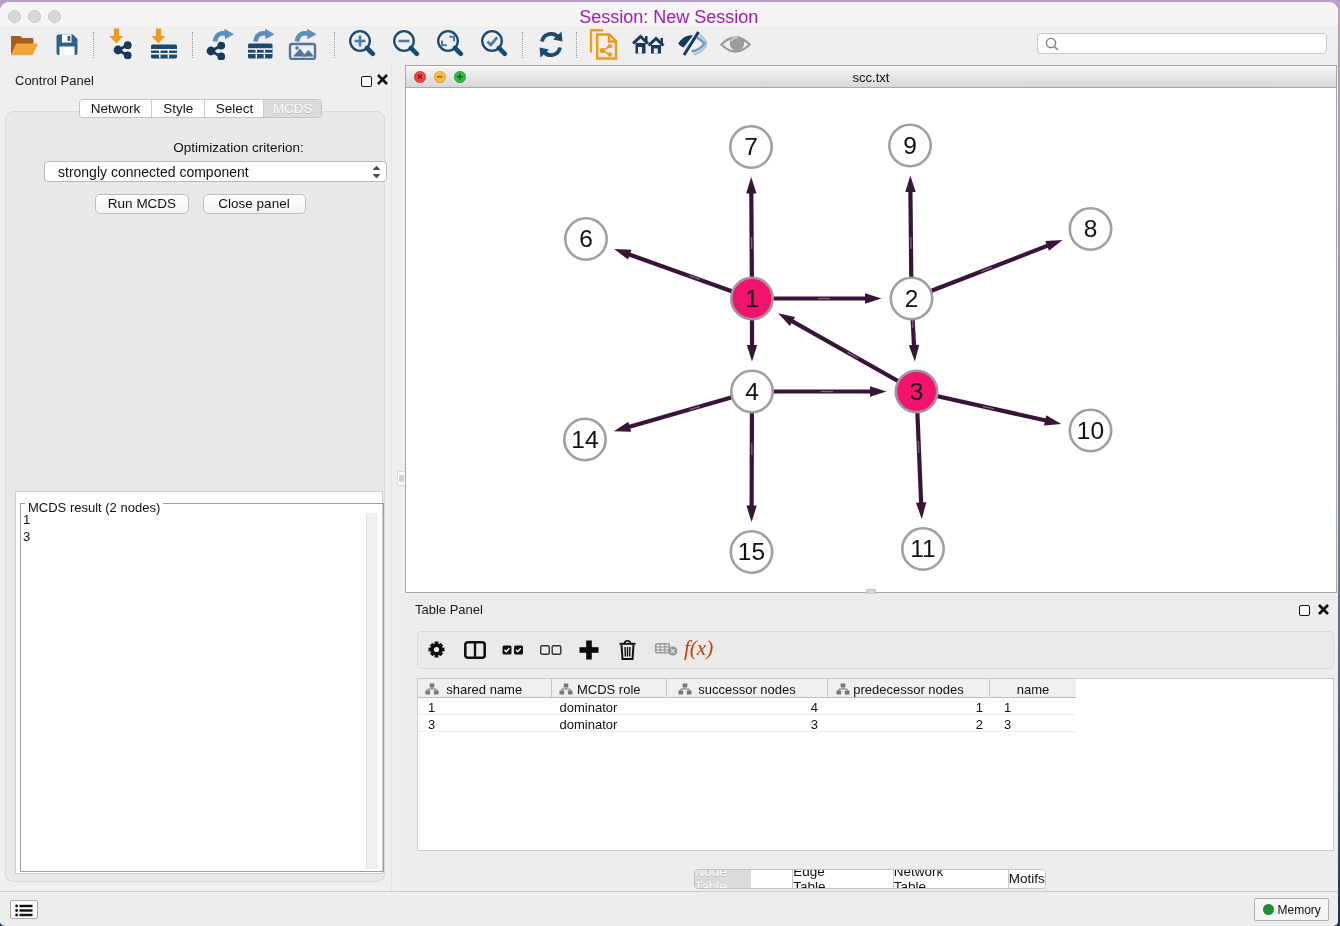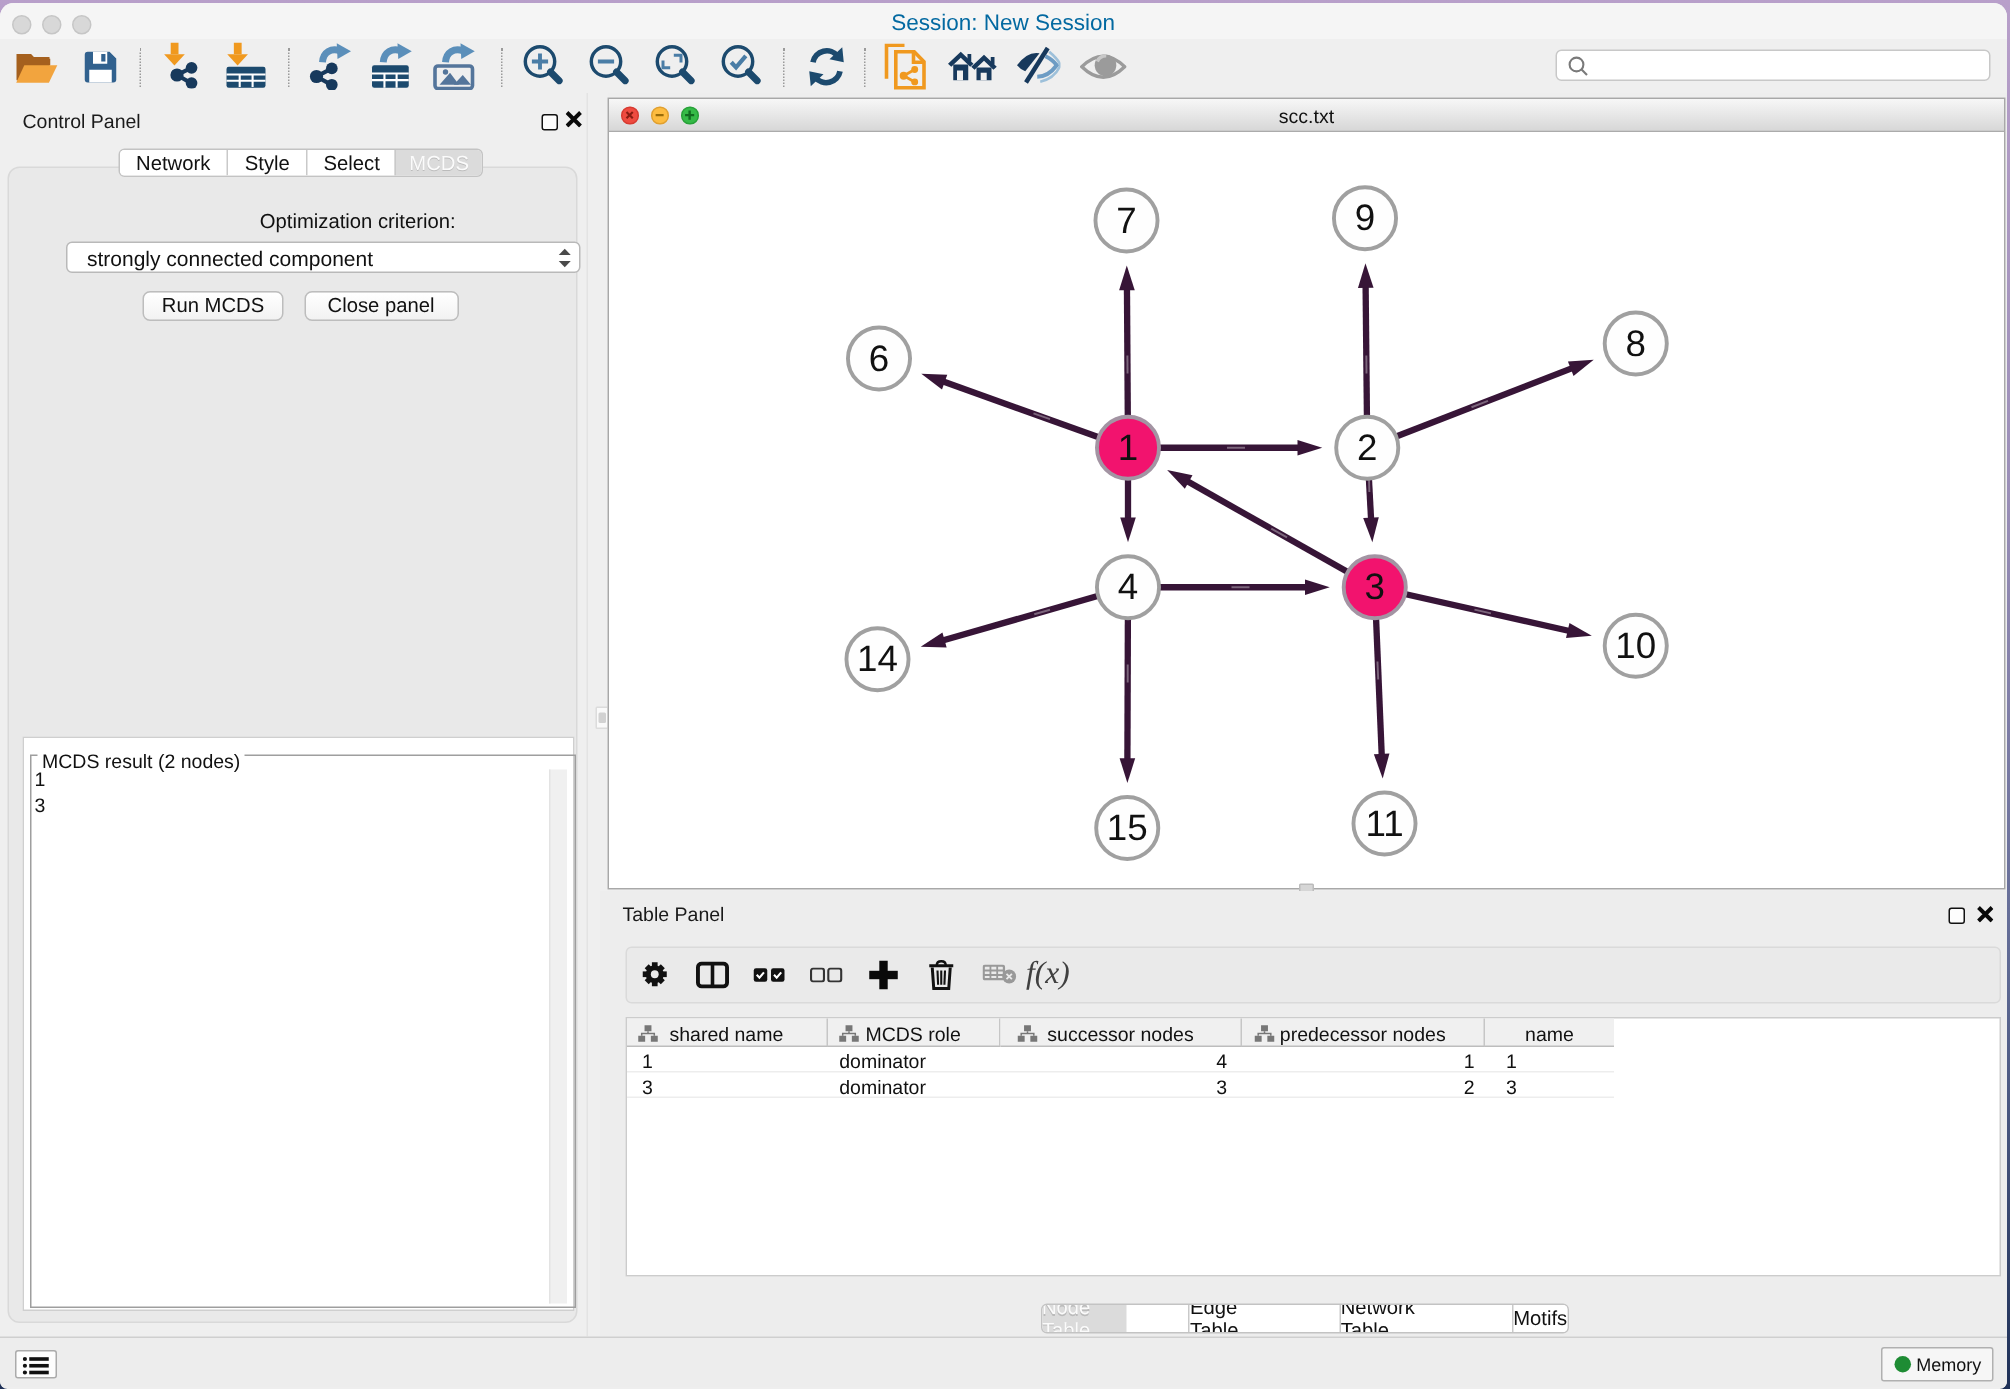--- a/index.html
+++ b/index.html
@@ -4,21 +4,21 @@
 html,body{margin:0;padding:0;}
 body{width:1340px;height:926px;overflow:hidden;position:relative;
  background:linear-gradient(180deg,#b89fca 0%,#9b8fb8 35%,#5f6a94 70%,#1e3057 100%);
  font-family:"Liberation Sans",sans-serif;-webkit-font-smoothing:antialiased;}
 #win{position:absolute;left:0;top:2px;width:1337.5px;height:924px;background:#eeeeee;
  border-radius:9px 9px 5px 5px;overflow:hidden;}
 .abs{position:absolute;}
 
 #tb{left:0;top:0;width:100%;height:25px;background:#f5f5f5;border-bottom:1px solid #cdcdcd;}
 .tl{position:absolute;top:8px;width:13px;height:13px;border-radius:50%;background:#d8d8d8;border:1px solid #c6c6c6;box-sizing:border-box;}
-#tbt{left:0;right:0;top:5px;text-align:center;font-size:15px;color:#0369a1;}
+#tbt{left:0;right:0;top:5px;text-align:center;font-size:18px;color:#a21caf;}
 
 #toolbar{left:0;top:24px;width:100%;height:36px;background:#efefef;}
 .sep{position:absolute;top:6px;height:26px;width:0;border-left:1px dotted #9a9a9a;}
 .ticon{position:absolute;}
 #search{left:1037px;top:7px;width:290px;height:21px;background:#fff;border:1px solid #c8c8c8;border-radius:4px;box-sizing:border-box;}
 
 #cp{left:0;top:60px;width:391px;height:829px;background:#efefef;}
 #cph{left:15px;top:11px;font-size:13px;color:#1a1a1a;}
 #cpfloat{left:361px;top:13.5px;width:9px;height:9px;border:1.6px solid #111;border-radius:2px;background:#fdfdfd;}
 #cpcontent{left:5px;top:48.5px;width:380px;height:771px;background:#e9e9e9;border:1px solid #d9d9d9;border-radius:8px;box-sizing:border-box;}
@@ -392,21 +392,21 @@
         <rect x="0.8" y="0.8" width="13.5" height="9" rx="1" fill="none" stroke="#999" stroke-width="1.5"></rect>
         <g stroke="#999" stroke-width="1.2">
             <line x1="0.8" y1="4" x2="14.3" y2="4"></line>
             <line x1="0.8" y1="7" x2="14.3" y2="7"></line>
             <line x1="5.3" y1="0.8" x2="5.3" y2="9.8"></line>
             <line x1="9.8" y1="0.8" x2="9.8" y2="9.8"></line>
           </g>
         <circle cx="17.8" cy="8" r="4.6" fill="#999"></circle>
         <path d="M16 6.2 l3.6 3.6 M19.6 6.2 l-3.6 3.6" stroke="#eaeaea" stroke-width="1.2"></path>
       </svg>
-      <div class="abs" style="left:266px;top:4px;font-family:'Liberation Serif',serif;font-style:italic;font-size:21px;color:#404040;">f(x)</div>
+      <div class="abs" style="left:266px;top:4px;font-family:'Liberation Serif',serif;font-style:italic;font-size:21px;color:#c2410c;">f(x)</div>
     </div>
     <div class="abs" id="tbl">
       <div class="hc" style="left:0;width:133.5px;">
           <span>shared name</span>
         </div>
       <div class="hc" style="left:133.5px;width:115.5px;">
           <span>MCDS role</span>
         </div>
       <div class="hc" style="left:249px;width:161px;">
           <span>successor nodes</span>

